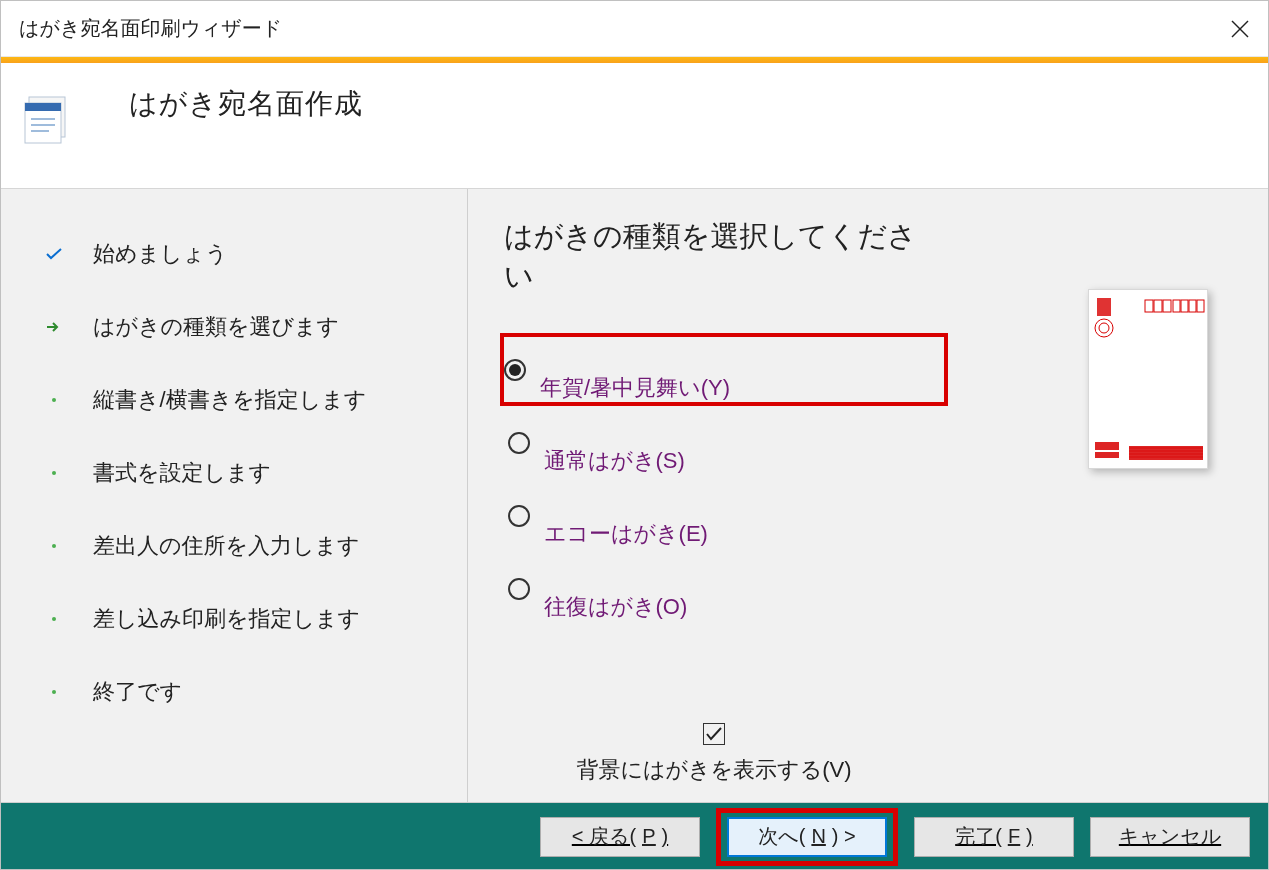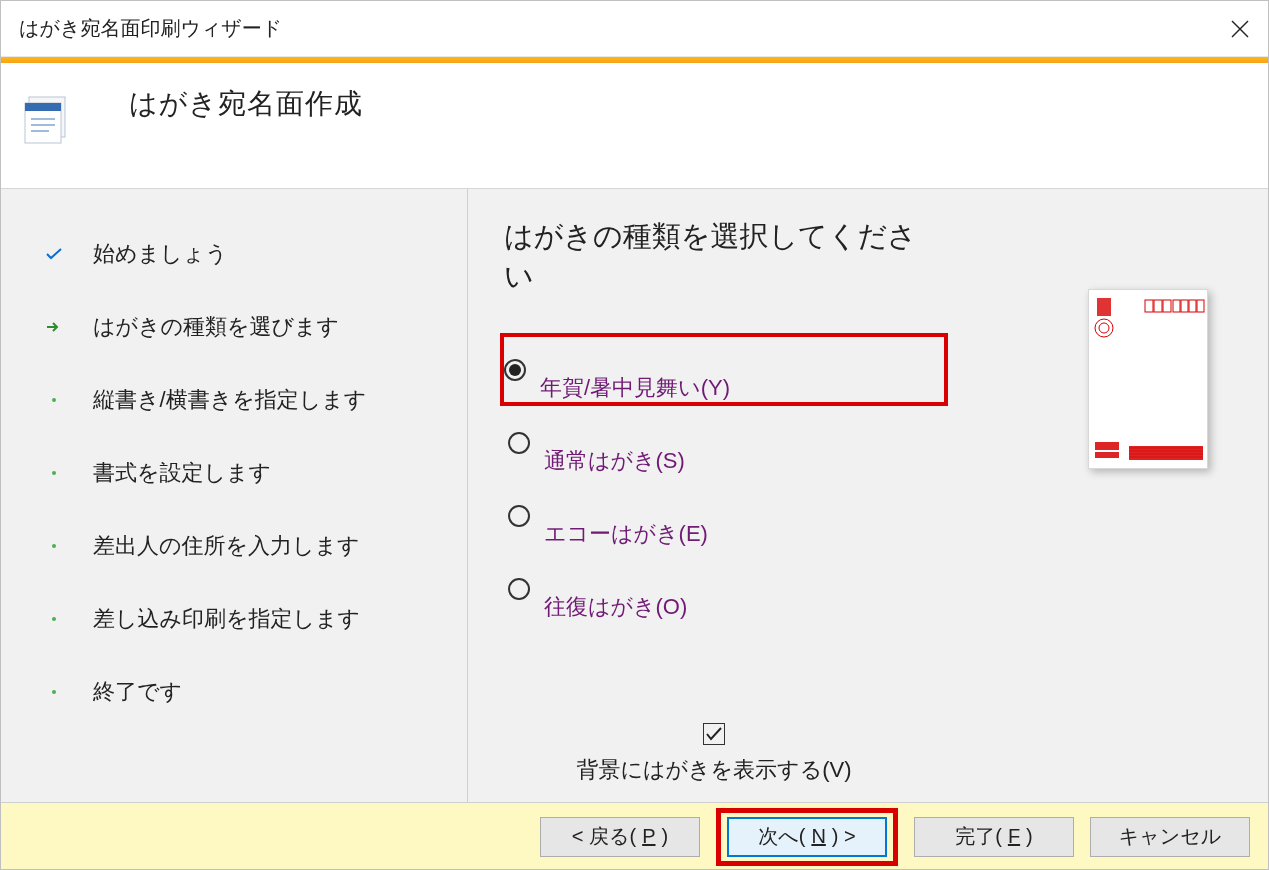--- a/index.html
+++ b/index.html
@@ -153,27 +153,28 @@
       top: 100px;
       width: 120px;
       height: 180px;
       background: #fff;
       border: 1px solid #d8d8d8;
       box-shadow: 3px 3px 8px rgba(0,0,0,0.25);
     }
     
     .footer {
       height: 68px;
-      background: #fef9c3;
+      background: #0f766e;
       border-top: 1px solid #cfcfcf;
       display: flex;
       align-items: center;
       justify-content: flex-end;
       gap: 16px;
       padding-right: 18px;
+      text-decoration: underline;
     }
     .btn {
       min-width: 160px;
       height: 40px;
       background: #e6e6e6;
       border: 1px solid #adadad;
       font-size: 20px;
       color: #222;
       display: inline-flex;
       align-items: center;

